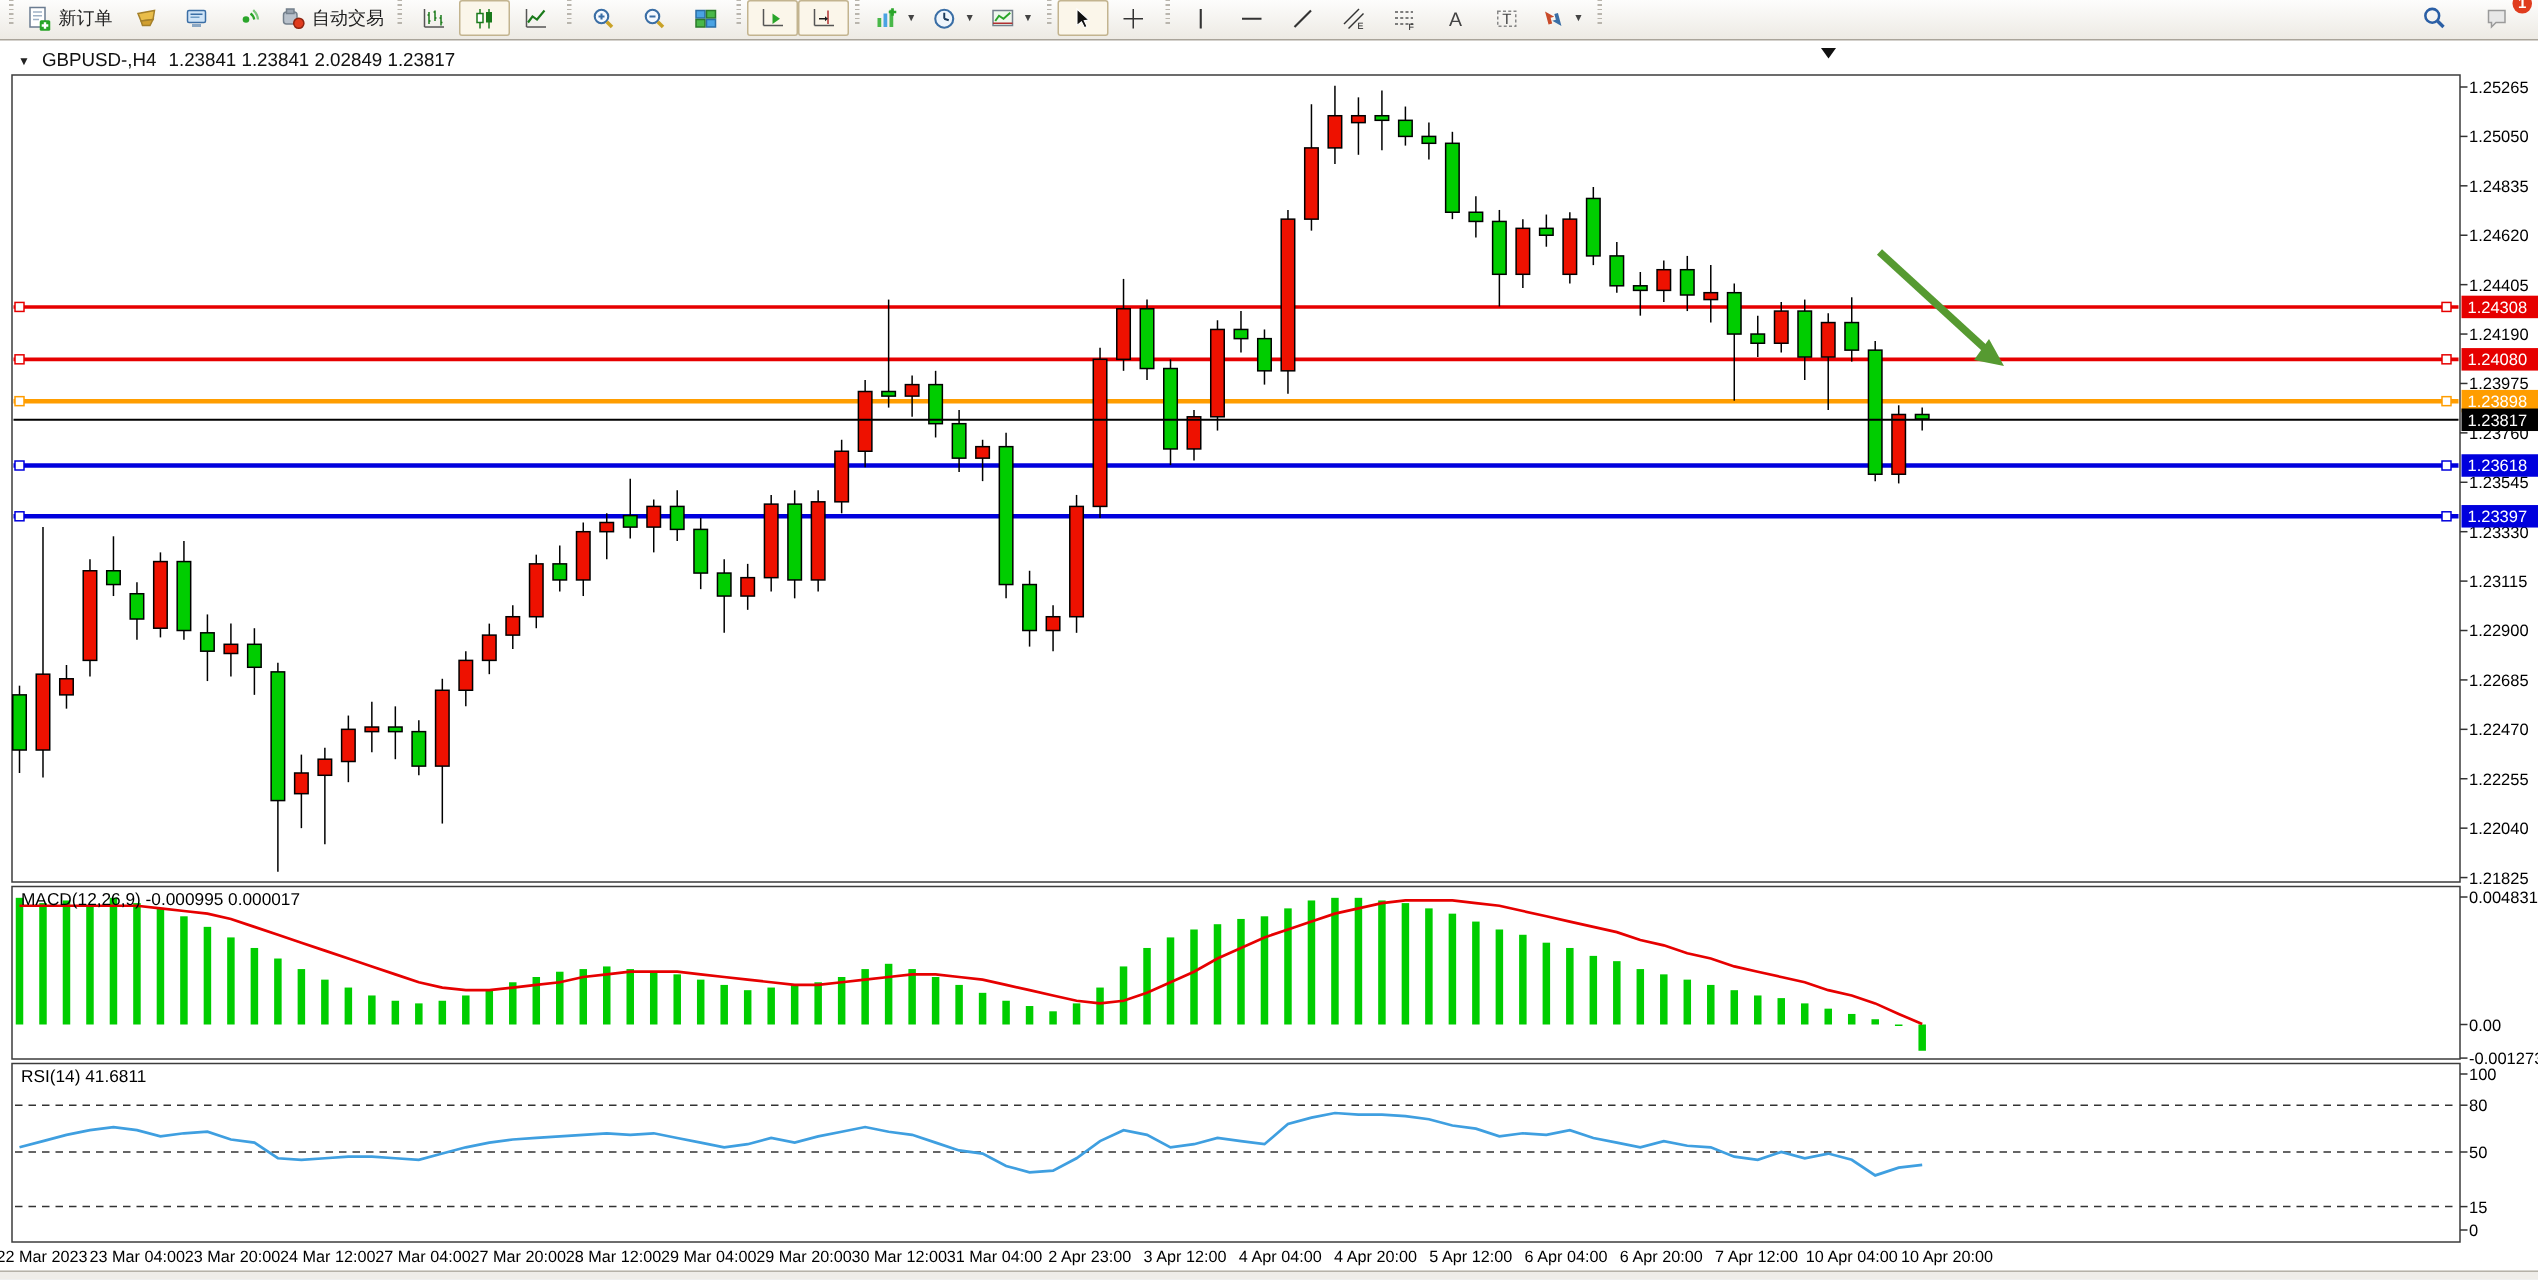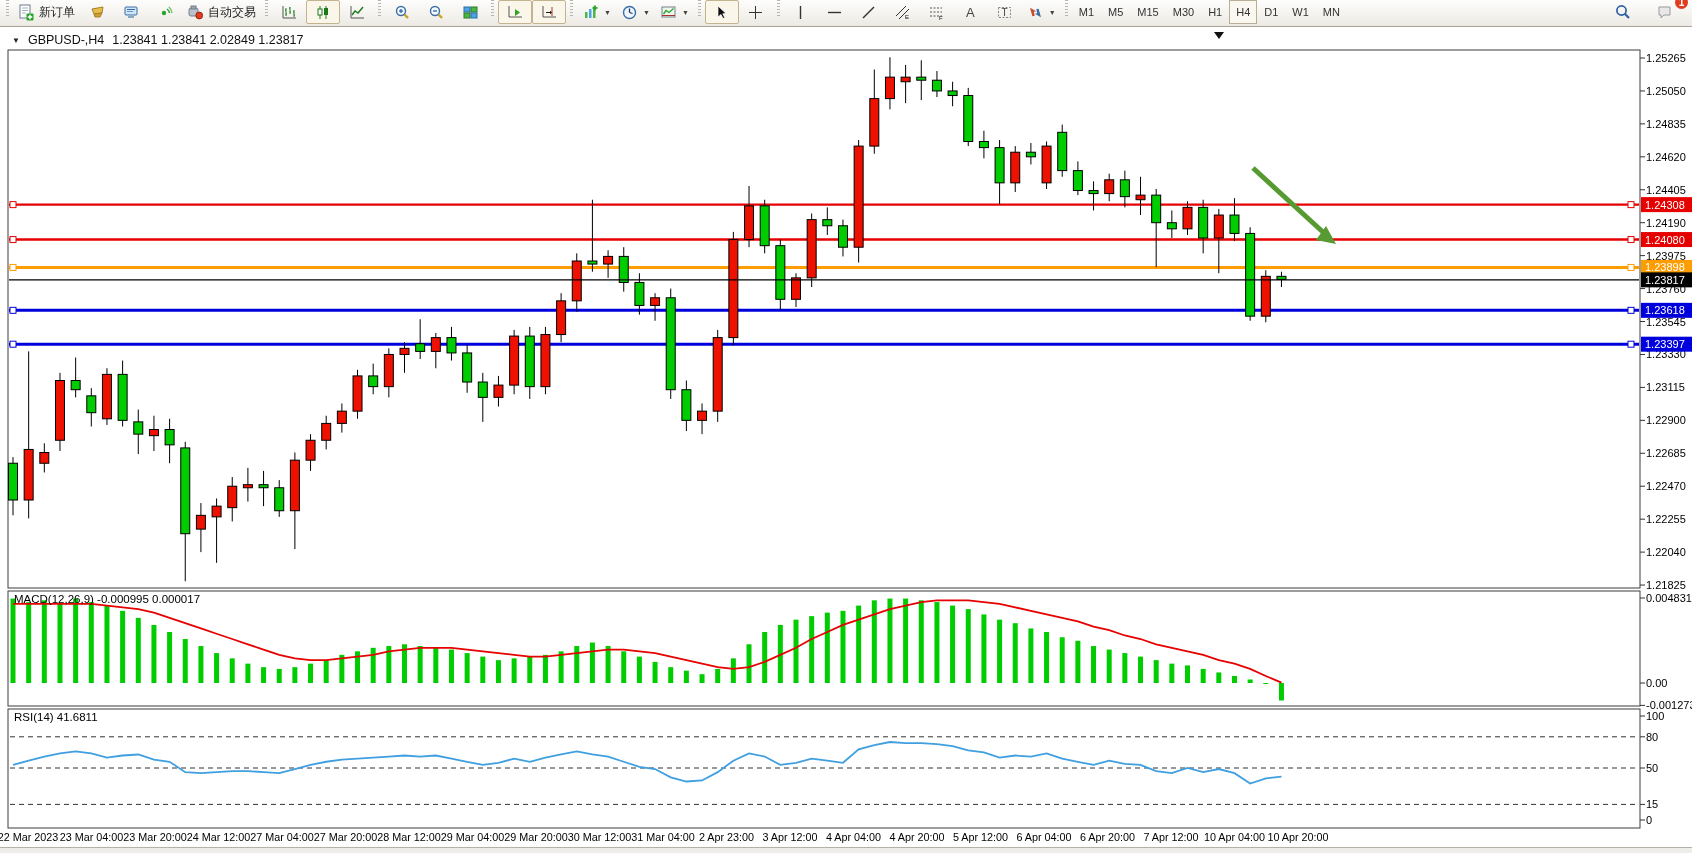--- a/index.html
+++ b/index.html
@@ -235,31 +235,20 @@
     </span>
     <span class="tbtn">
       <svg width="17" height="17" viewBox="0 0 17 17">
         <polygon points="4,3 9,8 6.5,8 6.5,12 4,12" fill="#c94b2a" transform="rotate(-15 6 7)"></polygon>
         <polygon points="13,14 8,9 10.5,9 10.5,5 13,5" fill="#3a6ea5" transform="rotate(-15 11 10)"></polygon>
       </svg>
       <span class="caret">▼</span>
     </span>
 
     <div class="grip"></div>
-    <div id="tf-group" style="display:flex;align-items:center;">
-        <span class="tf">M1</span>
-        <span class="tf">M5</span>
-        <span class="tf">M15</span>
-        <span class="tf">M30</span>
-        <span class="tf">H1</span>
-        <span class="tf active">H4</span>
-        <span class="tf">D1</span>
-        <span class="tf">W1</span>
-        <span class="tf">MN</span>
-      </div>
 
     <div class="tb-right">
       <span class="tbtn">
         <svg width="18" height="18" viewBox="0 0 18 18">
           <circle cx="7.5" cy="7.5" r="4.6" fill="none" stroke="#2b5fa5" stroke-width="1.7"></circle>
           <line x1="11" y1="11" x2="15" y2="15" stroke="#2b5fa5" stroke-width="2.2"></line>
         </svg>
       </span>
       <span class="tbtn" style="position:relative;">
         <svg width="18" height="18" viewBox="0 0 18 18">

